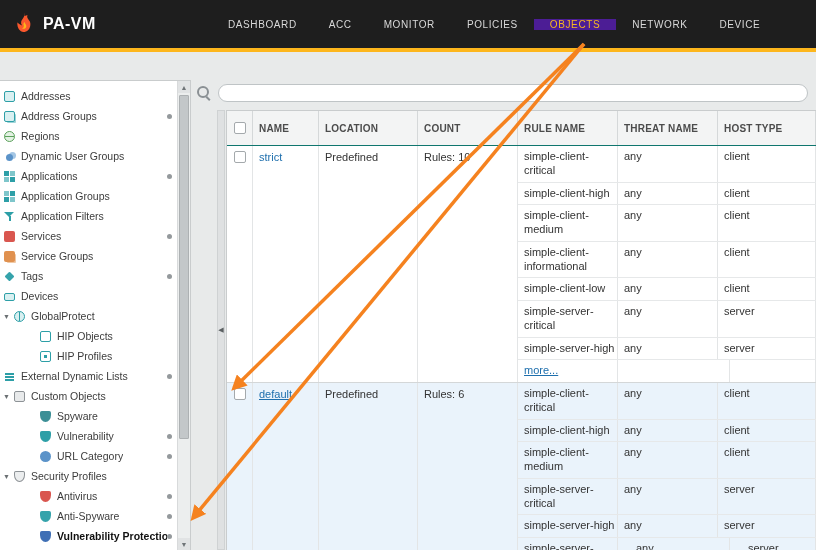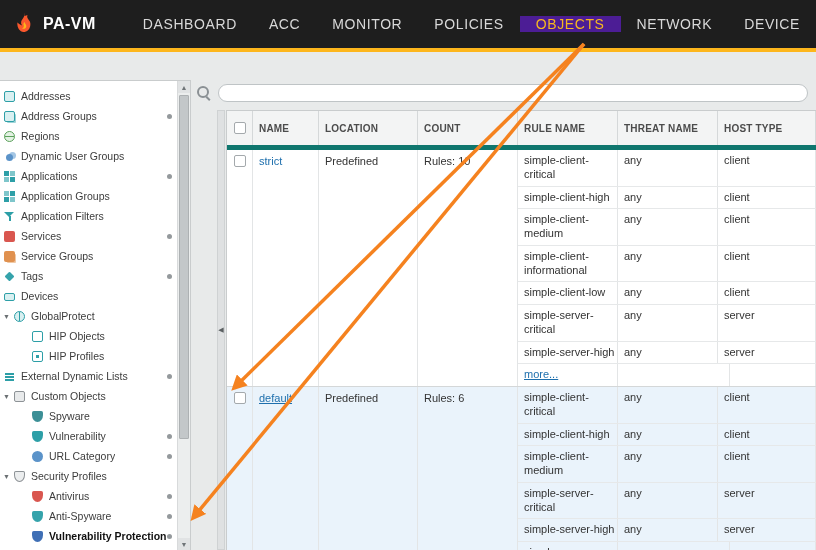--- a/index.html
+++ b/index.html
@@ -5,32 +5,32 @@
   html,body{margin:0;padding:0;background:#cfd2d4;}
   .page{position:relative;width:816px;height:550px;background:#e8eaea;overflow:hidden;
         font-family:"Liberation Sans",sans-serif;-webkit-font-smoothing:antialiased;}
 
   
   .topbar{position:absolute;left:0;top:0;right:0;height:48px;background:#1e1e1e;
           border-bottom:4px solid #fdb61c;display:flex;align-items:center;z-index:5;}
   .logo{display:flex;align-items:center;gap:8px;padding-left:11px;width:201px;}
   .logo-text{color:#ffffff;font-size:16px;font-weight:bold;letter-spacing:.5px;}
   .nav{display:flex;align-items:stretch;}
-  .nav-item{display:flex;align-items:center;padding:0 16px;color:#d9d9d9;font-size:14px;
+  .nav-item{display:flex;align-items:center;padding:0 16px;color:#d9d9d9;font-size:10px;
             letter-spacing:.6px;cursor:pointer;white-space:nowrap;}
   .nav-item.active{background:#4c1d95;color:#f7b81f;}
 
   
   .sidebar{position:absolute;left:0;top:80px;width:191px;bottom:0;background:#ffffff;
            border-top:1px solid #c9cccd;border-right:1px solid #c9cccd;box-sizing:border-box;z-index:2;}
   .side-list{position:absolute;left:0;top:5px;right:13px;bottom:0;overflow:hidden;}
   .side-item{height:20px;display:flex;align-items:center;font-size:10.5px;color:#3c3c3c;
              cursor:pointer;white-space:nowrap;padding-left:4px;}
   .side-item.lvl0{padding-left:3px;}
-  .side-item.lvl2{padding-left:32px;}
+  .side-item.lvl2{padding-left:40px;}
   .side-item.selected .side-label{font-weight:bold;color:#101010;}
   .side-label{overflow:hidden;text-overflow:clip;}
   .chev{width:11px;font-size:7px;color:#6b7073;flex:none;}
   .side-dot{margin-left:auto;margin-right:5px;width:5px;height:5px;border-radius:50%;
             background:#94999c;flex:none;}
 
   .si{width:11px;height:11px;margin-right:6px;flex:none;position:relative;display:inline-block;box-sizing:border-box;}
   .i-addresses-icon,.i-address-groups-icon{border:1px solid #2d9fa7;background:#d9f0f1;border-radius:2px;}
   .i-address-groups-icon{box-shadow:2px 2px 0 -1px #9ed4d8;}
   .i-regions-icon{border:1px solid #5ba15b;background:#e3f2e3;border-radius:50%;}
@@ -81,21 +81,21 @@
                 padding:0 10px;font-size:11px;outline:none;font-family:"Liberation Sans",sans-serif;box-sizing:border-box;}
 
   .splitter{position:absolute;left:217px;top:110px;width:8px;bottom:0;background:#dfe1e2;
             border:1px solid #cfd2d3;box-sizing:border-box;display:flex;align-items:center;justify-content:center;
             cursor:col-resize;z-index:2;}
   .splitter-arrow{font-size:7px;color:#5b6062;}
 
   .table{position:absolute;left:226px;top:110px;right:0;bottom:0;background:#ffffff;
          border-top:1px solid #c9cccd;border-left:1px solid #c9cccd;box-sizing:border-box;z-index:1;}
   .thead{display:grid;grid-template-columns:26px 66px 99px 100px 100px 100px 1fr;height:34px;
-         background:#f3f4f4;border-bottom:5px solid #0f766e;}
+         background:#f3f4f4;border-bottom:1px solid #0f766e;}
   .th{display:flex;align-items:center;padding:0 6px;font-size:10px;font-weight:bold;color:#4c4c4c;
       border-right:1px solid #d5d8d9;letter-spacing:.2px;cursor:pointer;box-sizing:border-box;white-space:nowrap;overflow:hidden;}
   .th.ck{justify-content:center;padding:0;}
   .group{display:grid;grid-template-columns:26px 66px 99px 100px 100px 100px 1fr;border-bottom:1px solid #d4d7d8;}
   .group.alt{background:#eaf3fb;}
   .gcell{padding:5px 6px;font-size:11px;color:#333333;border-right:1px solid #e3e5e6;box-sizing:border-box;}
   .gcell.ck{padding:5px 0;text-align:center;}
   .checkbox{width:12px;height:12px;border:1px solid #a4a9ac;background:#ffffff;border-radius:2px;
             display:inline-block;box-sizing:border-box;cursor:pointer;}
   a.link{color:#1e6fad;text-decoration:none;cursor:pointer;}

